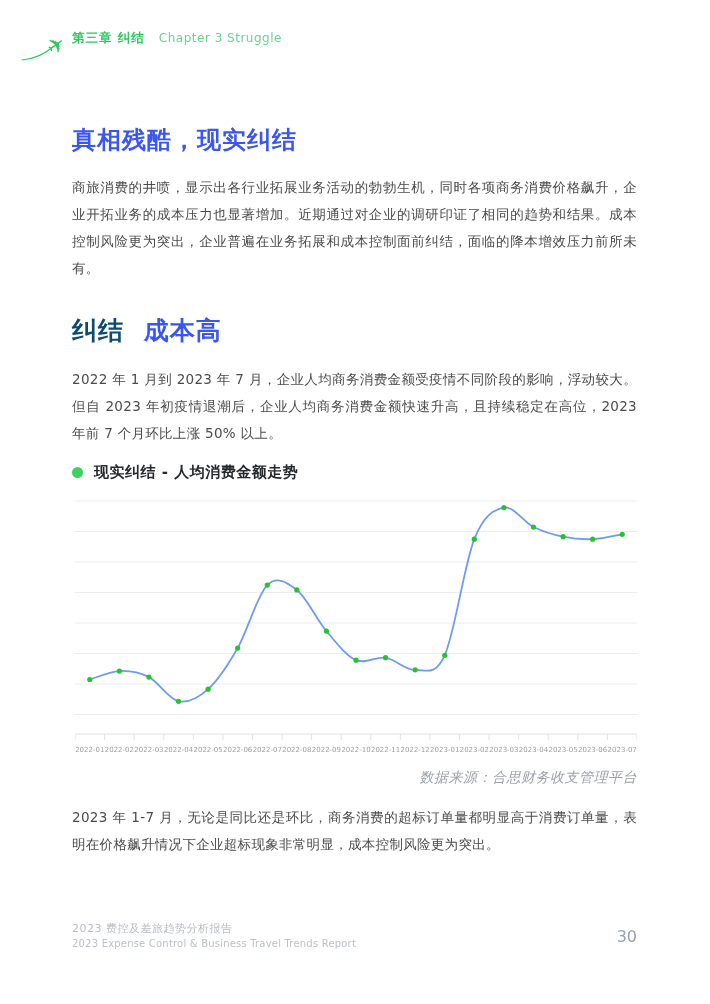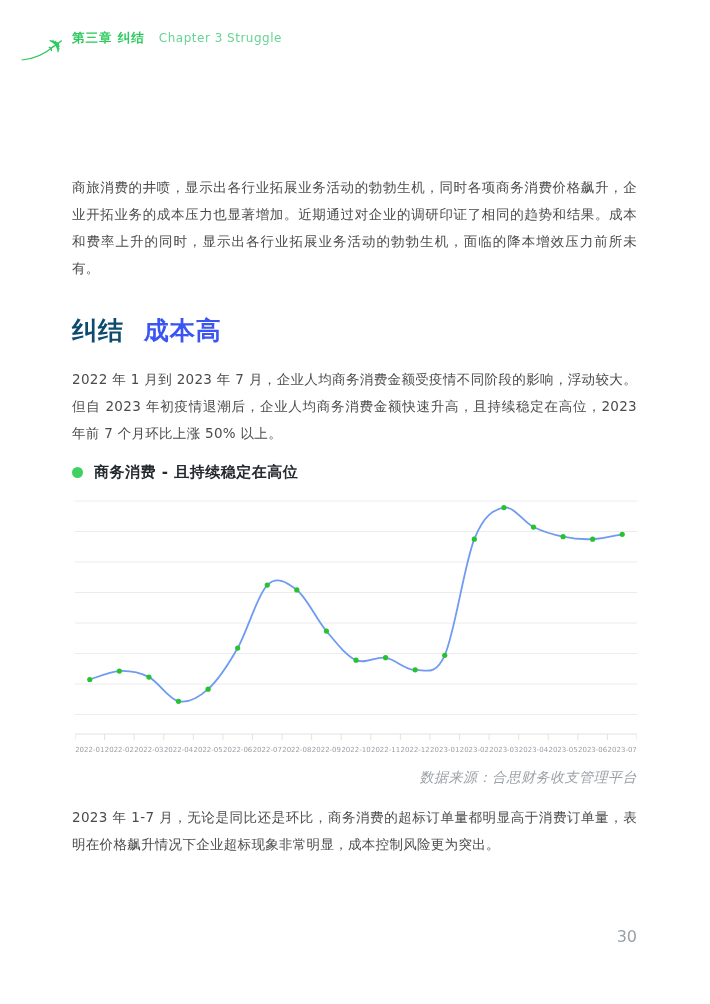--- a/index.html
+++ b/index.html
@@ -54,31 +54,32 @@
     <svg width="60" height="36" viewBox="0 0 60 36">
       <path d="M2 32 C 12 31, 24 27, 34 18" fill="none" stroke="#2bc95e" stroke-width="1.1" stroke-linecap="round"></path>
       <text x="26" y="24" font-size="21" fill="#2bc95e" transform="rotate(-36 36 15)">✈</text>
     </svg>
   </div>
   <div class="chapter-row">
     <span class="chapter-zh">第三章 纠结</span>
     <span class="chapter-en">Chapter 3 Struggle</span>
   </div>
 
-  <p class="body-para para-intro">商旅消费的井喷，显示出各行业拓展业务活动的勃勃生机，同时各项商务消费价格飙升，企业开拓业务的成本压力也显著增加。近期通过对企业的调研印证了相同的趋势和结果。成本和费率上升的同时，显示出各行业拓展业务活动的勃勃生机，面临的降本增效压力前所未有。</p>
+  <h1 class="page-title">真相残酷，现实纠结</h1>
+  <p class="body-para para-intro">商旅消费的井喷，显示出各行业拓展业务活动的勃勃生机，同时各项商务消费价格飙升，企业开拓业务的成本压力也显著增加。近期通过对企业的调研印证了相同的趋势和结果。成本控制风险更为突出，企业普遍在业务拓展和成本控制面前纠结，面临的降本增效压力前所未有。</p>
 
   <h2 class="section-heading">
     <span class="prefix">纠结</span>
     <span class="highlight">成本高</span>
   </h2>
   <p class="body-para para-section">2022 年 1 月到 2023 年 7 月，企业人均商务消费金额受疫情不同阶段的影响，浮动较大。但自 2023 年初疫情退潮后，企业人均商务消费金额快速升高，且持续稳定在高位，2023 年前 7 个月环比上涨 50% 以上。</p>
 
   <div class="legend-row">
     <span class="legend-dot"></span>
-    <span class="legend-label">商务消费 - 且持续稳定在高位</span>
+    <span class="legend-label">现实纠结 - 人均消费金额走势</span>
   </div>
 
   <div class="chart-wrap">
     <svg width="562" height="264" viewBox="0 0 562 264">
         <line x1="0" y1="3" x2="562" y2="3" stroke="#ececec" stroke-width="1"></line>
         <line x1="0" y1="33.5" x2="562" y2="33.5" stroke="#ececec" stroke-width="1"></line>
         <line x1="0" y1="64" x2="562" y2="64" stroke="#ececec" stroke-width="1"></line>
         <line x1="0" y1="94.5" x2="562" y2="94.5" stroke="#ececec" stroke-width="1"></line>
         <line x1="0" y1="125" x2="562" y2="125" stroke="#ececec" stroke-width="1"></line>
         <line x1="0" y1="155.5" x2="562" y2="155.5" stroke="#ececec" stroke-width="1"></line>
@@ -143,15 +144,19 @@
         <text x="458.4736842105263" y="254" text-anchor="middle" font-size="7" fill="#9b9fa4">2023-04</text>
         <text x="488.05263157894734" y="254" text-anchor="middle" font-size="7" fill="#9b9fa4">2023-05</text>
         <text x="517.6315789473684" y="254" text-anchor="middle" font-size="7" fill="#9b9fa4">2023-06</text>
         <text x="547.2105263157895" y="254" text-anchor="middle" font-size="7" fill="#9b9fa4">2023-07</text>
       </svg>
   </div>
   <p class="source-note">数据来源：合思财务收支管理平台</p>
 
   <p class="body-para para-closing">2023 年 1-7 月，无论是同比还是环比，商务消费的超标订单量都明显高于消费订单量，表明在价格飙升情况下企业超标现象非常明显，成本控制风险更为突出。</p>
 
+  <div class="footer-left">
+    <div class="footer-zh">2023 费控及差旅趋势分析报告</div>
+    <div class="footer-en">2023 Expense Control &amp; Business Travel Trends Report</div>
+  </div>
   <div class="page-number">30</div>
 
 </div>
 
 </body></html>

